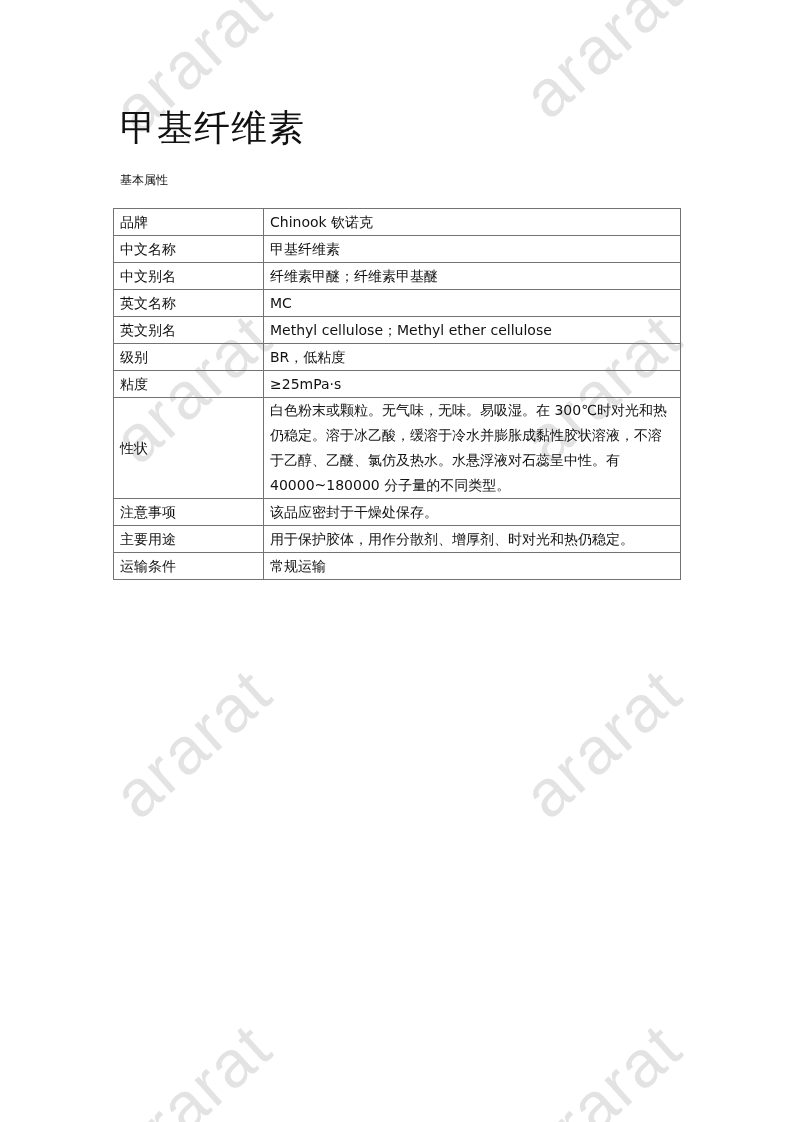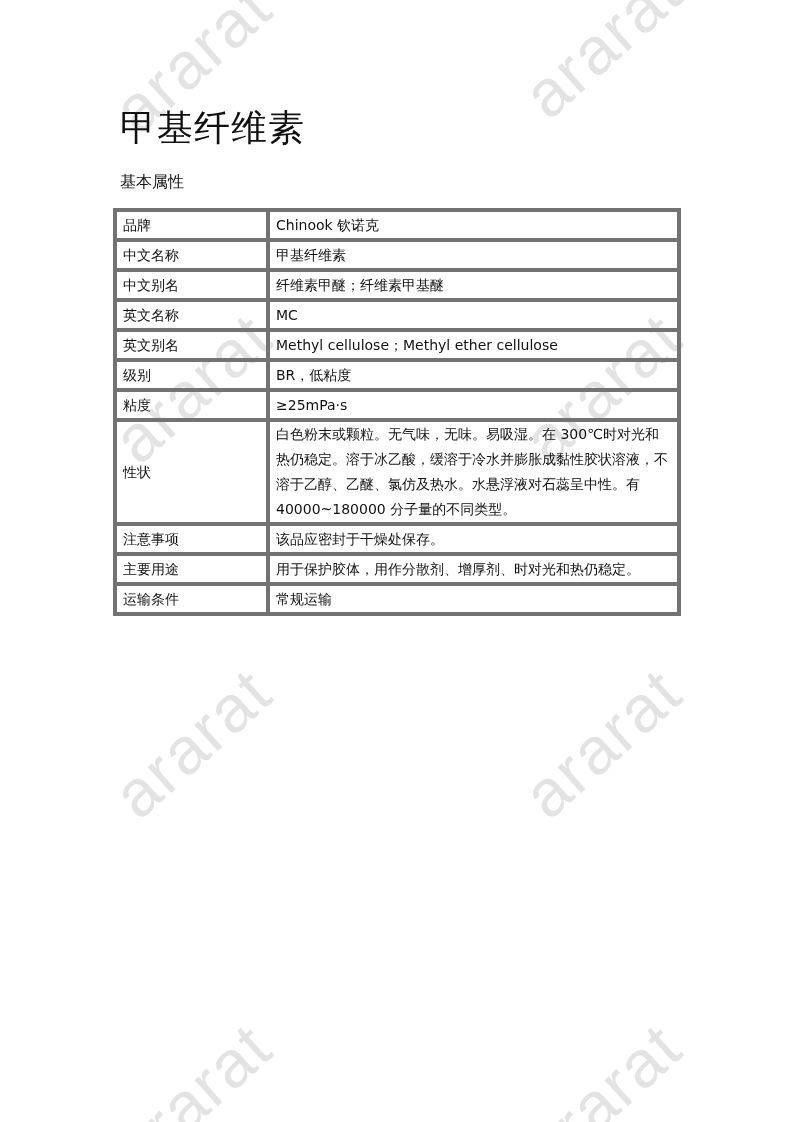--- a/index.html
+++ b/index.html
@@ -21,29 +21,29 @@
       pointer-events: none;
       white-space: nowrap;
     }
     .title {
       position: absolute; left: 120px; top: 104px;
       font-size: 36px; font-weight: normal; margin: 0;
       z-index: 1; letter-spacing: 1px;
     }
     .subtitle {
       position: absolute; left: 120px; top: 172px;
-      font-size: 16px; margin: 0; z-index: 1;
+      font-size: 12px; margin: 0; z-index: 1;
     }
     table.props {
       position: absolute; left: 113px; top: 208px;
       width: 568px; border-collapse: collapse; z-index: 1;
       font-size: 14px; background: transparent;
     }
     table.props td {
-      border: 4px solid #737373;
+      border: 1px solid #737373;
       padding: 0 6px;
       height: 26px;
       vertical-align: middle;
       line-height: 26px;
     }
     table.props td.label { width: 137px; }
     table.props td.value.multi { line-height: 25px; padding-top: 0; padding-bottom: 0; }
   </style>
 </head>
 <body>

